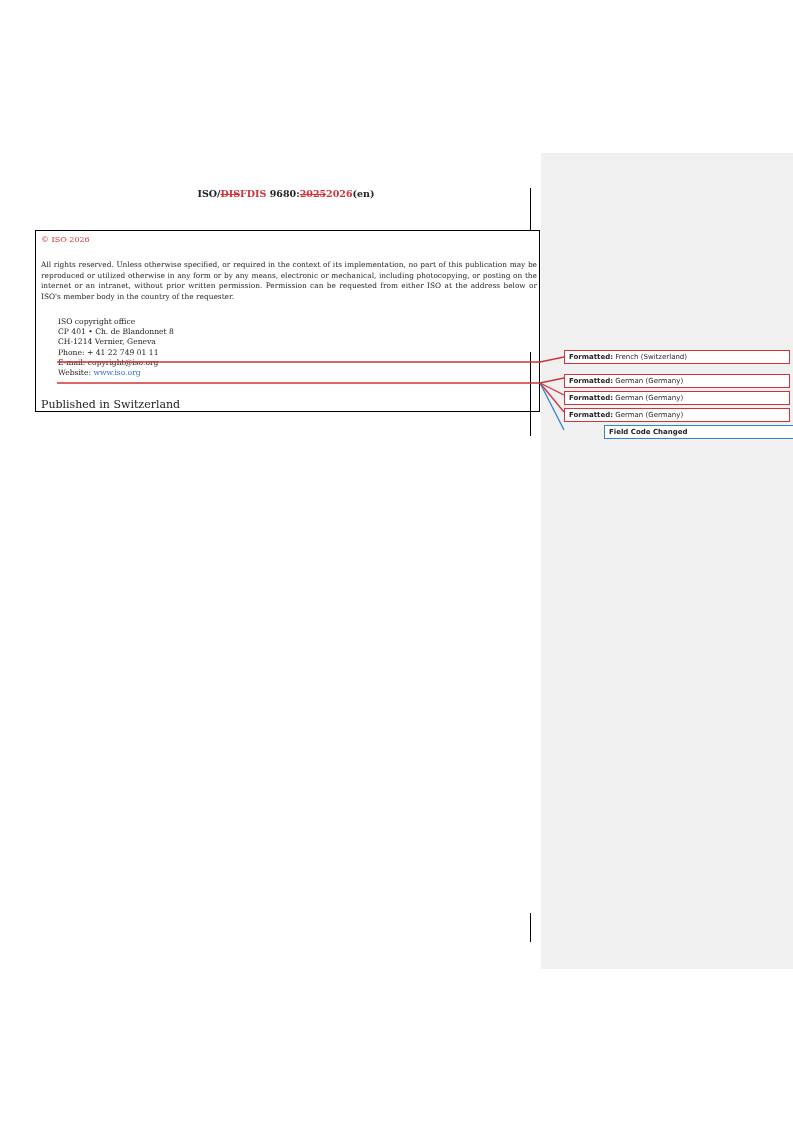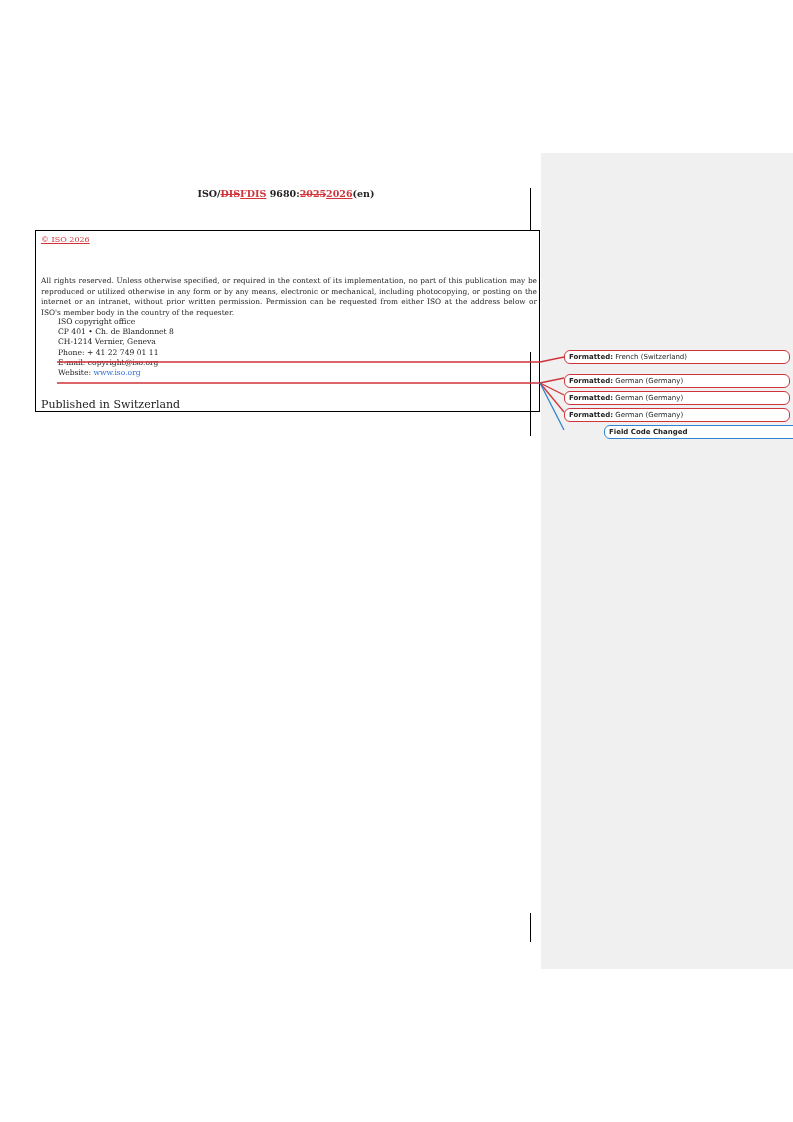--- a/index.html
+++ b/index.html
@@ -1,29 +1,29 @@
 <!DOCTYPE html>
 <html><head>
 <meta charset="utf-8">
 <style>
   html, body { margin:0; padding:0; }
   body { width:793px; height:1122px; position:relative; background:#ffffff; overflow:hidden;
          font-family:"DejaVu Serif", serif; color:#222; }
   .pane { position:absolute; left:541px; top:153px; width:252px; height:816px; background:#f0f0f0; }
   .header { position:absolute; left:0; width:572px; top:188px; text-align:center; font-size:9.5px; font-weight:bold; }
   .del { color:#d0343a; text-decoration:line-through; }
-  .ins { color:#d0343a; text-decoration:underline; }
+  .ins { color:#d0343a; }
   .bar { position:absolute; width:1px; background:#000; }
   .box { position:absolute; left:35px; top:230px; width:505px; height:182px; border:1px solid #000; box-sizing:border-box; }
   .copy { position:absolute; left:5px; top:4px; font-size:8px; }
-  .para { position:absolute; left:5px; top:29px; width:496px; font-size:7.4px; line-height:10.5px; text-align:justify;margin-top:16px; }
+  .para { position:absolute; left:5px; top:29px; width:496px; font-size:7.4px; line-height:10.5px; text-align:justify; }
   .addr { position:absolute; left:22px; top:86px; font-size:7.6px; line-height:10.2px; }
   .pub { position:absolute; left:5px; top:167px; font-size:11px; }
   .link { color:#2f6fd0; }
-  .comment { position:absolute; left:564px; width:226px; height:14px; box-sizing:border-box; border:1px solid #d0343a; border-radius:6px;
+  .comment { position:absolute; left:564px; width:226px; height:14px; box-sizing:border-box; border:1px solid #d0343a; border-radius:0;
              background:#fff; font-family:"DejaVu Sans", sans-serif; font-size:7px; line-height:12px; padding-left:4px; color:#222; white-space:nowrap; }
   .comment.blue { border-color:#2f84d0;margin-left:40px; }
   .comment b { font-weight:bold; }
   .footer { position:absolute; left:0; width:572px; top:931px; text-align:center; font-size:7.6px; line-height:10px; }
   svg.lines { position:absolute; left:0; top:0; }
 </style>
 </head>
 <body>
 
 <div class="pane"></div>

